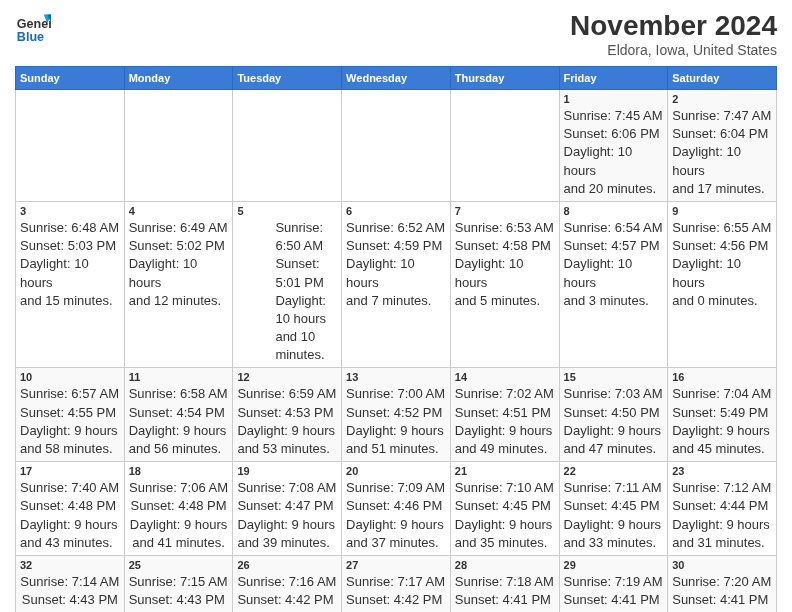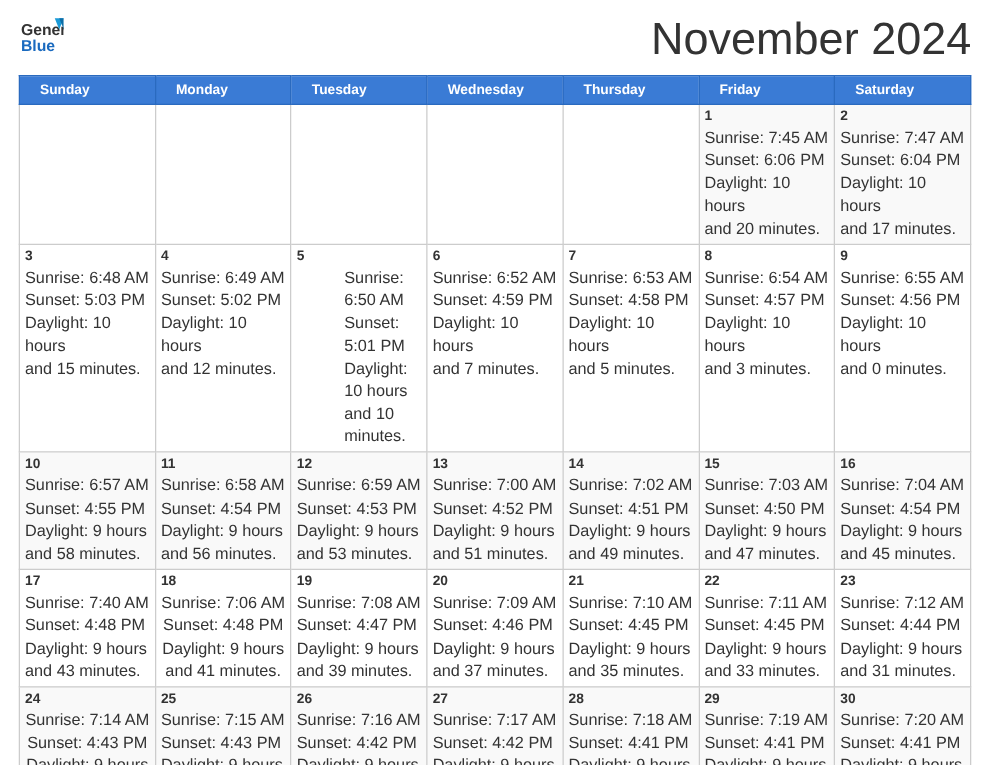--- a/index.html
+++ b/index.html
@@ -26,37 +26,37 @@
       gap: 5px;
     }
     .logo-icon {
       width: 36px;
       height: 36px;
     }
     .title-area {
       text-align: right;
     }
     .month-year {
-      font-size: 36px;
-      font-weight: normal;
+      font-size: 28px;
+      font-weight: bold;
       color: #333;
     }
     .location {
       font-size: 14px;
       color: #555;
     }
     .calendar {
       width: 100%;
       border-collapse: collapse;
       font-size: 10px;
     }
     .calendar thead th {
       background-color: #3a7bd5;
       color: white;
-      padding: 5px 16px;
+      padding: 5px 4px;
       text-align: left;
       font-size: 11px;
       font-weight: bold;
       border: 1px solid #2a6abf;
     }
     .calendar tbody td {
       border: 1px solid #ccc;
       vertical-align: top;
       padding: 3px 4px;
       width: calc(100% / 7);
@@ -89,20 +89,21 @@
     <div class="logo">
       <svg class="logo-icon" viewBox="0 0 40 40">
         <text x="2" y="20" font-size="14" font-weight="bold" fill="#333">General</text>
         <text x="2" y="34" font-size="14" font-weight="bold" fill="#1a6abf">Blue</text>
         <polygon points="32,5 40,5 36,15" fill="#1a9ad7"></polygon>
         <polygon points="36,5 40,5 40,15" fill="#0d6ea8"></polygon>
       </svg>
     </div>
     <div class="title-area">
       <div class="month-year">November 2024</div>
+      <div class="location">Eldora, Iowa, United States</div>
     </div>
   </div>
 
   <table class="calendar">
     <thead>
       <tr>
       <th>Sunday</th>
           <th>Monday</th>
           <th>Tuesday</th>
           <th>Wednesday</th>
@@ -223,21 +224,21 @@
           <td>
             <div class="day-number">15</div>
             <div class="day-info" style="white-space: pre-line;">Sunrise: 7:03 AM
 Sunset: 4:50 PM
 Daylight: 9 hours
 and 47 minutes.</div>
           </td>
           <td>
             <div class="day-number">16</div>
             <div class="day-info" style="white-space: pre-line;">Sunrise: 7:04 AM
-Sunset: 4:54 PM
+Sunset: 5:49 PM
 Daylight: 9 hours
 and 45 minutes.</div>
           </td>
         </tr>
         <tr>
           <td>
             <div class="day-number">17</div>
             <div class="day-info" style="white-space: pre-line;">Sunrise: 7:40 AM
 Sunset: 4:48 PM
 Daylight: 9 hours
@@ -281,21 +282,21 @@
           <td>
             <div class="day-number">23</div>
             <div class="day-info" style="white-space: pre-line;">Sunrise: 7:12 AM
 Sunset: 4:44 PM
 Daylight: 9 hours
 and 31 minutes.</div>
           </td>
         </tr>
         <tr>
           <td>
-            <div class="day-number">24</div>
+            <div class="day-number">32</div>
             <div class="day-info" style="white-space: pre-line; text-align: center;">Sunrise: 7:14 AM
 Sunset: 4:43 PM
 Daylight: 9 hours
 and 29 minutes.</div>
           </td>
           <td>
             <div class="day-number">25</div>
             <div class="day-info" style="white-space: pre-line;">Sunrise: 7:15 AM
 Sunset: 4:43 PM
 Daylight: 9 hours

